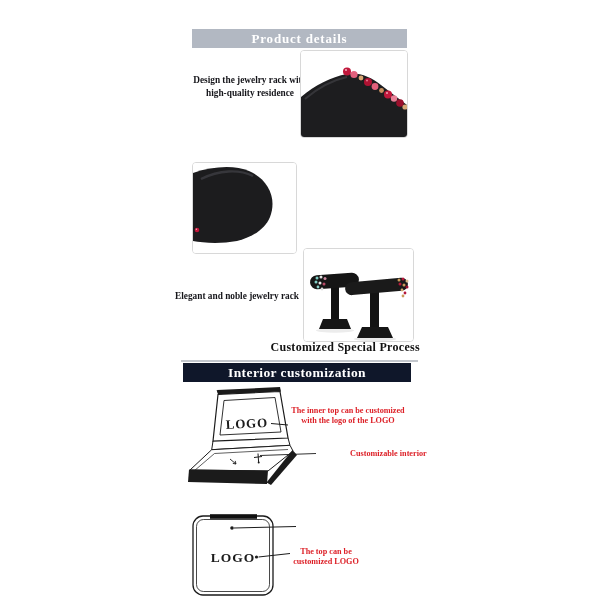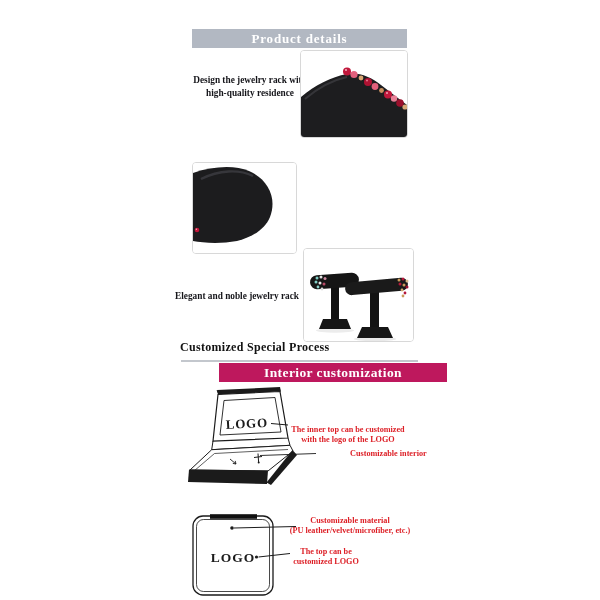--- a/index.html
+++ b/index.html
@@ -5,25 +5,25 @@
   html,body{margin:0;padding:0;background:#fff;}
   #page{position:relative;width:600px;height:600px;background:#ffffff;overflow:hidden;
         font-family:"Liberation Serif","DejaVu Serif",serif;color:#1b1b1b;}
   .abs{position:absolute;}
   .bar{color:#ffffff;font-weight:bold;text-align:center;}
   #header-bar{left:192px;top:29px;width:215px;height:19px;background:#b2b8c2;
               font-size:13px;letter-spacing:.8px;line-height:19px;}
   .feature-text{position:absolute;text-align:center;font-weight:bold;font-size:9.3px;color:#15151a;}
   .lh12{line-height:12.5px;} .lh10{line-height:10px;}
   .photo{position:absolute;border:1px solid #d8d8d8;border-radius:4px;background:#fff;overflow:hidden;}
-  #process-heading{left:180px;top:340px;width:240px;text-align:left;font-weight:bold;
+  #process-heading{left:180px;top:340px;width:240px;text-align:right;font-weight:bold;
                    font-size:12px;letter-spacing:.3px;color:#121212;}
   #banner-rule{left:181px;top:360px;width:237px;height:2px;background:#c3c7cd;}
-  #banner-bar{left:183px;top:363px;width:228px;height:19px;background:#be185d;
-              font-size:13.5px;letter-spacing:.4px;line-height:19px;margin-left:36px;}
+  #banner-bar{left:183px;top:363px;width:228px;height:19px;background:#0f172a;
+              font-size:13.5px;letter-spacing:.4px;line-height:19px;}
   .red-note{position:absolute;color:#dd1f26;font-weight:bold;font-size:8.2px;
             line-height:9.5px;text-align:center;}
   svg text{font-family:"Liberation Serif","DejaVu Serif",serif;}
 </style>
 </head>
 <body>
 
 <div id="page">
 
   <div id="header-bar" class="abs bar">
@@ -119,41 +119,37 @@
     <polygon points="10,84 31.7,63.7 110,59.3 113,65 88,85" fill="#ffffff" stroke="#1b1b1b" stroke-width="1"></polygon>
     <polyline points="14,85 34.5,67.5 108,63.5" fill="none" stroke="#1b1b1b" stroke-width="0.7"></polyline>
     <polygon points="9,83.5 88,84.5 87,98 8,96" fill="#1b1b1b"></polygon>
     <polygon points="112.5,64 117,69 91,99 86.5,96.5" fill="#1b1b1b"></polygon>
     <path d="M 50,73 L 56,78 M 56,78 L 52.8,77.4 M 56,78 L 55.2,74.9" stroke="#1b1b1b" stroke-width="0.9" fill="none"></path>
     <path d="M 74,71.5 L 82,70.5 M 78,67.5 L 78.6,76" stroke="#1b1b1b" stroke-width="1" fill="none"></path>
     <circle cx="78.7" cy="76.5" r="1" fill="#1b1b1b"></circle>
     <line x1="80" y1="69.5" x2="136" y2="67.5" stroke="#1b1b1b" stroke-width="0.9"></line>
   </svg>
 
-  <div class="red-note" style="left:287px;top:425px;width:122px;">
+  <div class="red-note" style="left:287px;top:406px;width:122px;">
     <div>The inner top can be customized</div>
     <div>with the logo of the LOGO</div>
   </div>
   <div class="red-note" style="left:318px;top:449px;width:110px;text-align:left;padding-left:32px;">
     <div>Customizable interior</div>
   </div>
 
   <svg class="abs" style="left:185px;top:510px;" width="135" height="90" viewBox="0 0 135 90">
     <rect x="8" y="6" width="80" height="79" rx="10" fill="#ffffff" stroke="#1b1b1b" stroke-width="1.3"></rect>
     <rect x="11.5" y="9.5" width="73" height="72" rx="7" fill="none" stroke="#1b1b1b" stroke-width="0.8"></rect>
     <rect x="25" y="4.2" width="47" height="4.6" fill="#111111"></rect>
     <circle cx="47" cy="18" r="1.8" fill="#1b1b1b"></circle>
     <line x1="49" y1="18" x2="111" y2="16.5" stroke="#1b1b1b" stroke-width="1"></line>
     <text x="48" y="51.5" font-size="13.5" font-weight="bold" letter-spacing="1" text-anchor="middle" fill="#1b1b1b">LOGO</text>
     <circle cx="71.5" cy="47" r="1.6" fill="#1b1b1b"></circle>
     <line x1="73.5" y1="47" x2="105" y2="43.5" stroke="#1b1b1b" stroke-width="1"></line>
   </svg>
 
-  <div class="red-note" style="left:282px;top:516px;width:136px;">
-    <div>Customizable material</div>
-    <div>(PU leather/velvet/microfiber, etc.)</div>
-  </div>
   <div class="red-note" style="left:282px;top:547px;width:88px;">
     <div>The top can be</div>
     <div>customized LOGO</div>
   </div>
 
 </div>
 
 </body></html>

